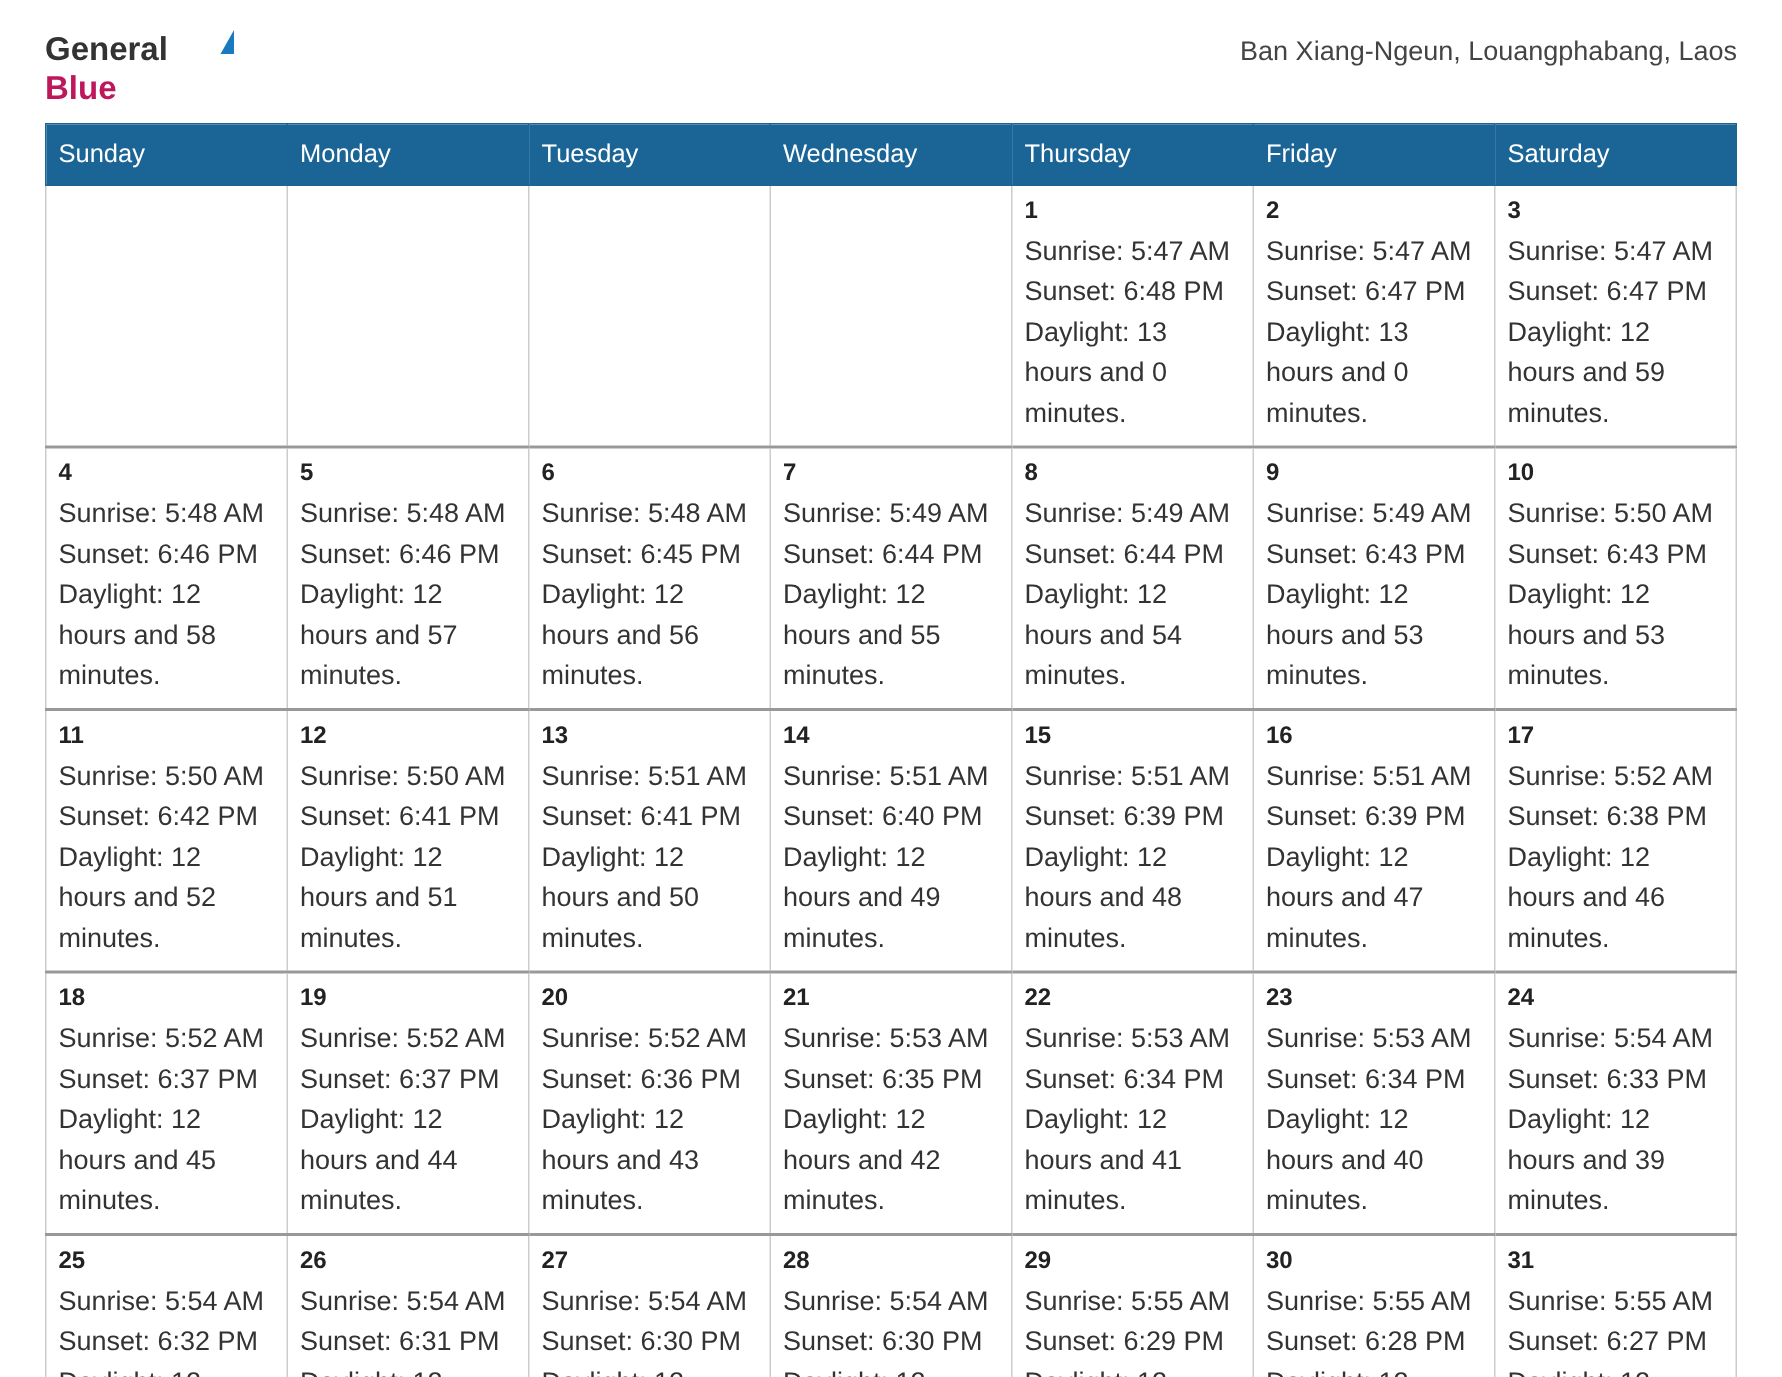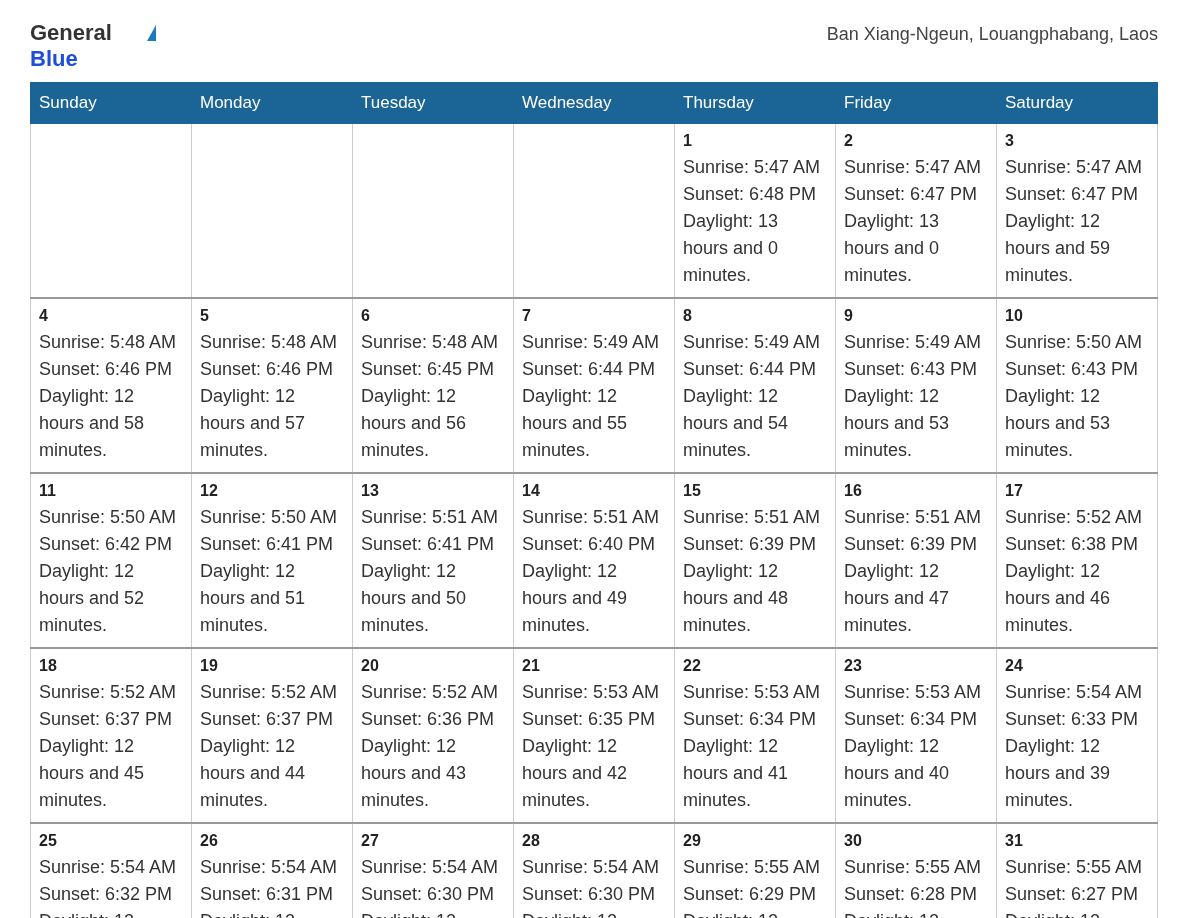--- a/index.html
+++ b/index.html
@@ -21,29 +21,29 @@
       align-items: center;
     }
     .logo-text-general {
       font-size: 22px;
       font-weight: bold;
       color: #333;
     }
     .logo-text-blue {
       font-size: 22px;
       font-weight: bold;
-      color: #1d4ed8;
+      color: #be185d;
     }
     .logo-wrapper {
       display: flex;
       flex-direction: column;
     }
     .logo-line1 {
       display: flex;
-      align-items: center;
+      align-items: flex-start;
       gap: 34px;
     }
     .title-block {
       text-align: right;
     }
     .month-year-title {
       font-size: 52px;
       font-weight: normal;
       color: #222;
       line-height: 1.1;

